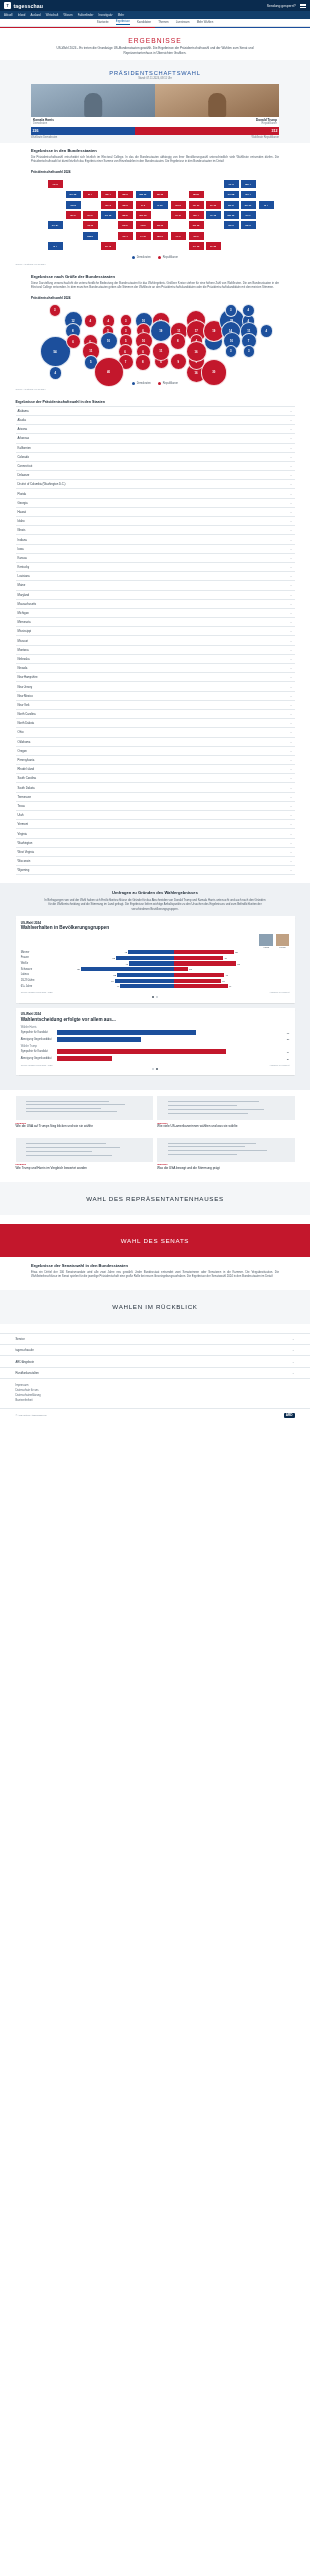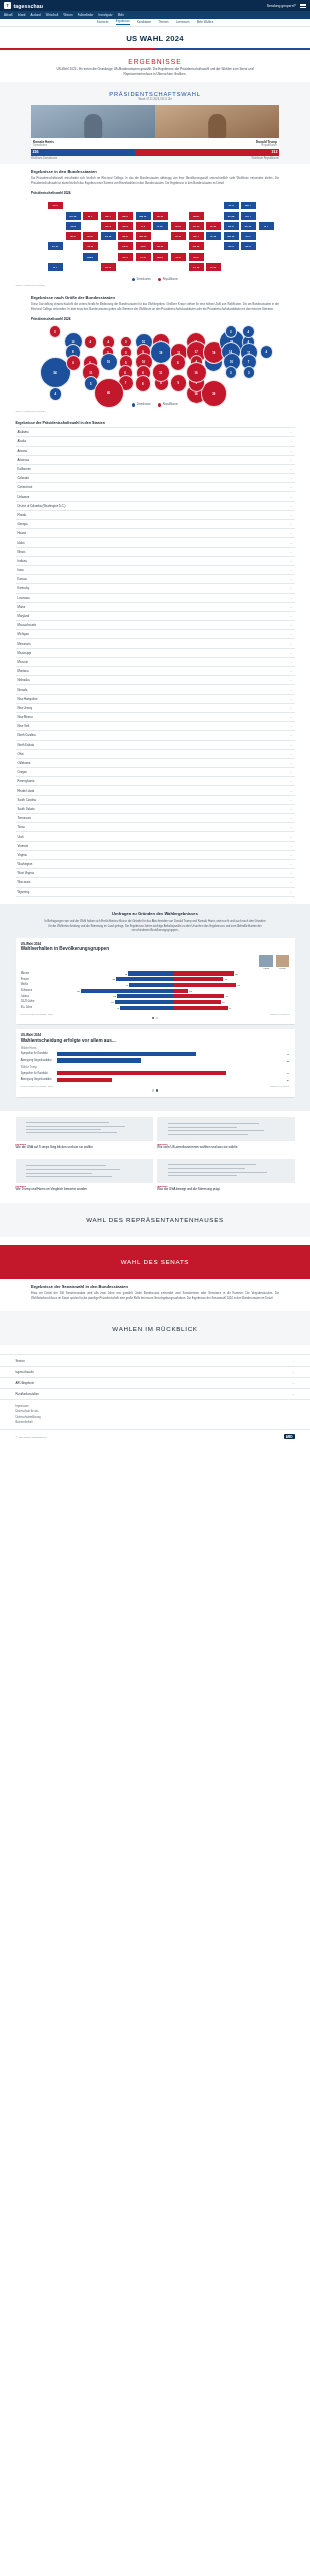--- a/index.html
+++ b/index.html
@@ -233,23 +233,20 @@
 
   <div class="nav2">
     <span>Startseite</span>
     <span class="active">Ergebnisse</span>
     <span>Kandidaten</span>
     <span>Themen</span>
     <span>Livestream</span>
     <span>Mehr Wahlen</span>
   </div>
 
-  <div class="wahl-band">
-    <h1>US WAHL 2024</h1>
-  </div>
   <div class="band-line"></div>
 
   <div class="section-title">ERGEBNISSE</div>
   <div class="section-sub">US-Wahl 2024 - Es treten die Grundzüge US-Bundesstaaten gewählt. Die Ergebnisse der Präsidentschaftswahl und der Wahlen zum Senat und Repräsentantenhaus in Übersichten Grafiken.</div>
 
   <div class="pres-wrap">
     <div class="pres-title">PRÄSIDENTSCHAFTSWAHL</div>
     <div class="pres-sub">Stand: 07.11.2024, 08:11 Uhr</div>
 
     <div class="cands">

